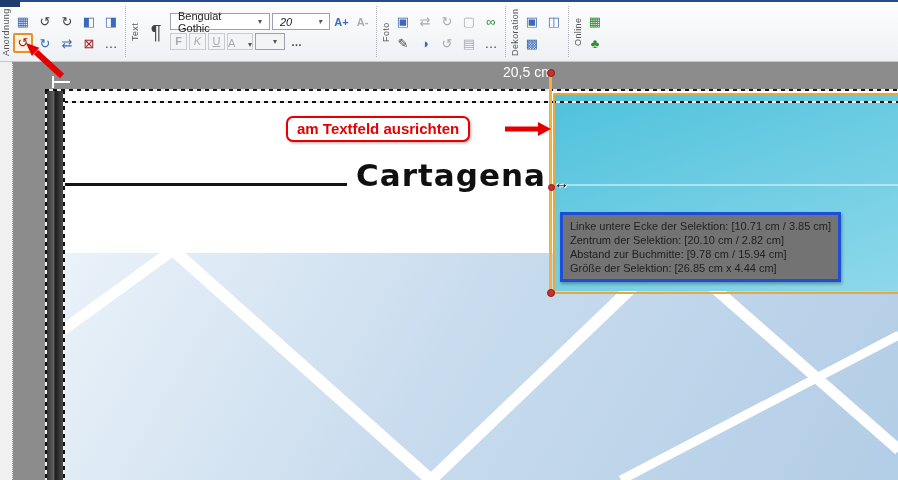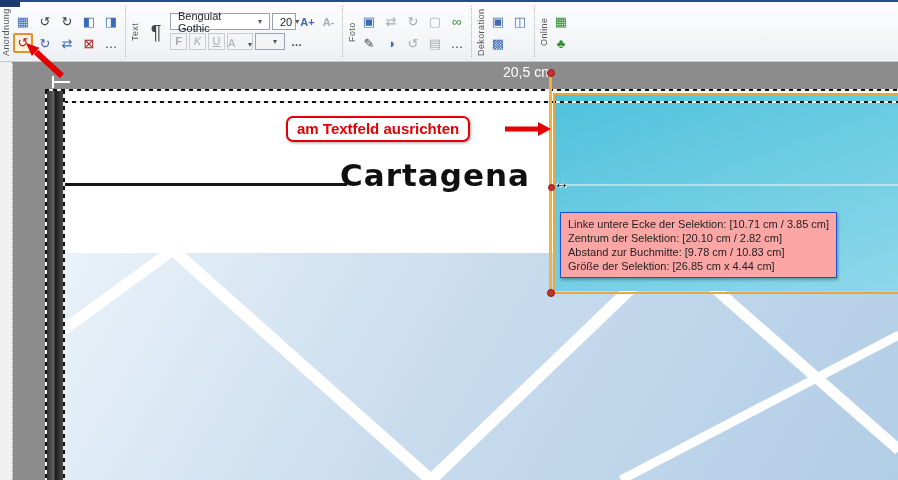--- a/index.html
+++ b/index.html
@@ -23,21 +23,21 @@
   .blue { color:#3a6ab8; } .red { color:#a02020; } .green { color:#2e8b2e; }
   .gray { color:#a8acb2; } .dark { color:#444; }
   .hl { border:2px solid #e8912c; line-height:16px; background:#fff3e0; }
   .tbtn { min-width:19px; height:18px; font-size:11px; font-weight:bold; text-align:center;
     line-height:17px; border:1px solid transparent; }
   .fkubtn { width:17px; height:17px; border:1px solid #c8ccd2; background:#f2f4f6;
     color:#a8acb2; font-size:11px; text-align:center; line-height:15px; }
   .fkubtn.b{font-weight:bold;} .fkubtn.i{font-style:italic;} .fkubtn.u{text-decoration:underline;}
   .selectbox { display:flex; align-items:center; background:#fff; border:1px solid #98a2b0;
     height:17px; font-size:11px; padding:0 7px; color:#222; }
-  .selectbox.font { width:100px; } .selectbox.size { width:24px; }
+  .selectbox.font { width:100px; } .selectbox.size { width:58px;font-style:italic; }
   .selectbox.colorsel { width:30px; background:#f2f4f6; color:#a8acb2; }
   .selarrow { margin-left:auto; font-size:8px; color:#555; padding-left:3px; }
   .fc { display:flex; align-items:flex-end; width:26px; height:17px; border:1px solid #c8ccd2;
     background:#f2f4f6; color:#a8acb2; font-size:11px; justify-content:center; gap:1px; }
 
   
   .canvas { position:absolute; top:62px; left:0; width:898px; height:418px;
     background:#8c8c8c; overflow:hidden; }
   .leftrail { position:absolute; top:0; left:0; width:13px; height:418px;
     background:#f0f0f0; border-right:1px dotted #999; }
@@ -47,34 +47,34 @@
   .page { position:absolute; left:46px; top:28px; width:852px; height:390px; background:#fff; }
   .spine { position:absolute; left:46px; top:28px; width:17px; height:390px;
     background:linear-gradient(90deg,#2e2e2e,#606060 45%,#1c1c1c 55%,#4a4a4a); }
   .dashV { position:absolute; top:28px; width:2px; height:390px; z-index:5;
     background:repeating-linear-gradient(180deg,#111 0 4px,#eee 4px 8px); }
   .dashH { position:absolute; height:2px; z-index:5;
     background:repeating-linear-gradient(90deg,#111 0 4px,#eee 4px 8px); }
   .photo { position:absolute; left:64px; top:191px; width:834px; height:227px; z-index:1;
     background:linear-gradient(120deg,#eaf2f9 0%,#c9dcee 45%,#b2cde6 100%); }
   .title-line { position:absolute; left:64px; top:121px; width:283px; height:3px; background:#151515; z-index:2; }
-  .page-title { position:absolute; left:340px; top:95px; font-size:31px; font-weight:bold;
+  .page-title { position:absolute; left:356px; top:95px; font-size:31px; font-weight:bold;
     letter-spacing:1px; color:#101010; font-family:"DejaVu Sans", sans-serif; z-index:2; }
   .sel-fill { position:absolute; left:555px; top:33px; width:345px; height:196px; z-index:3;
     background:linear-gradient(160deg,#4fc2dc,#8ed8ea); }
   .sel-faint-line { position:absolute; left:557px; top:122px; width:341px; height:2px;
     background:rgba(235,244,248,.55); z-index:4; }
   .sel-border { position:absolute; left:553px; top:31px; width:352px; height:201px;
     border:2px solid #e9a83b; z-index:6; }
   .guide { position:absolute; left:549px; top:10px; width:3px; height:221px; background:#f0b143; z-index:7; }
   .dot { position:absolute; width:8px; height:8px; border-radius:50%; background:#c93030;
     border:1px solid #8a1c1c; z-index:8; }
   .cursor-glyph { position:absolute; left:554px; top:112px; font-size:15px; font-weight:bold;
     color:#000; text-shadow:1px 1px 0 #fff,-1px -1px 0 #fff; z-index:8; }
-  .tooltip { position:absolute; left:560px; top:150px; background:#fca5a5; border:1px solid #1d4ed8;
+  .tooltip { position:absolute; left:560px; top:150px; background:#737373; border:3px solid #1d4ed8;
     box-shadow:1px 2px 3px rgba(0,0,0,.3); font-size:11px; color:#222; padding:4px 7px;
     line-height:14px; white-space:nowrap; z-index:9; }
   .annotation { position:absolute; left:286px; top:54px; border:2px solid #e40000; background:#fff;
     color:#e40000; font-weight:bold; font-size:15px; padding:2px 9px 3px; border-radius:7px;
     box-shadow:1px 1px 3px rgba(0,0,0,.35); z-index:10; }
   .annotation-arrow { position:absolute; left:505px; top:59px; z-index:10; }
   .toolbar-arrow { position:absolute; left:20px; top:40px; z-index:30; }
 </style>
 </head>
 <body>
@@ -222,21 +222,21 @@
   <div class="cursor-glyph">↔</div>
 
   <div class="dashH" style="left:45px; top:27px; width:853px;"></div>
   <div class="dashH" style="left:64px; top:39px; width:834px;"></div>
   <div class="dashV" style="left:45px;"></div>
   <div class="dashV" style="left:63px;"></div>
 
   <div class="tooltip">
     <div>Linke untere Ecke der Selektion: [10.71 cm / 3.85 cm]</div>
     <div>Zentrum der Selektion: [20.10 cm / 2.82 cm]</div>
-    <div>Abstand zur Buchmitte: [9.78 cm / 10.83 cm]</div>
+    <div>Abstand zur Buchmitte: [9.78 cm / 15.94 cm]</div>
     <div>Größe der Selektion: [26.85 cm x 4.44 cm]</div>
   </div>
 
   <div class="annotation">am Textfeld ausrichten</div>
   <svg class="annotation-arrow" width="48" height="16">
     <line x1="0" y1="8" x2="33" y2="8" stroke="#e40000" stroke-width="5"></line>
     <polygon points="33,1 46,8 33,15" fill="#e40000"></polygon>
   </svg>
 </div>
 

